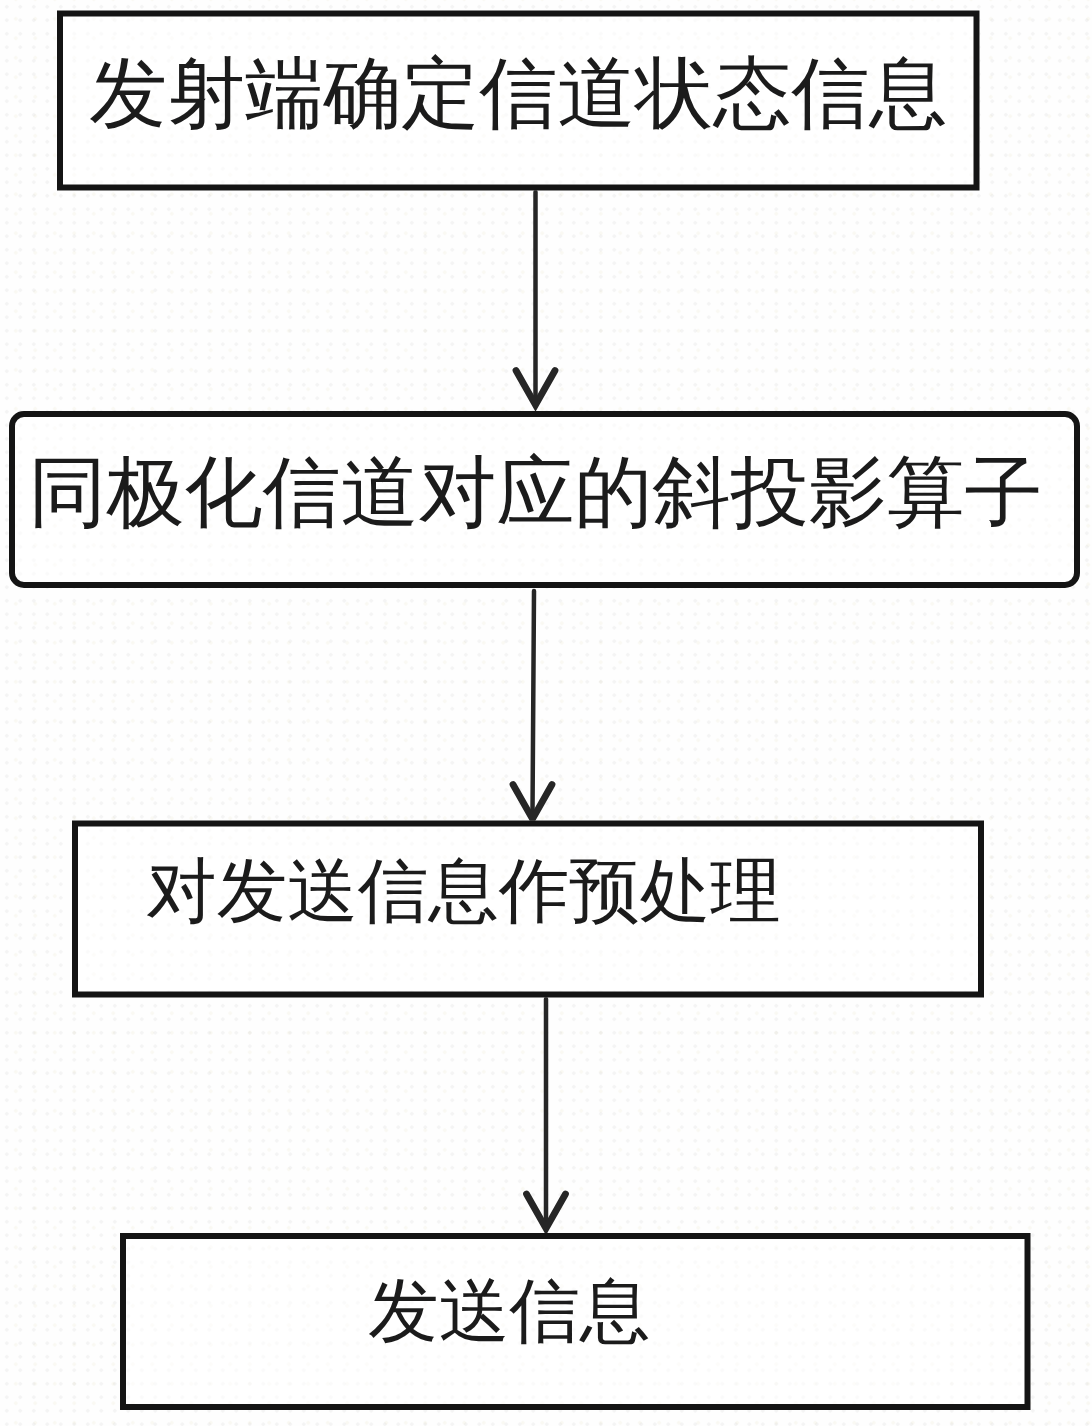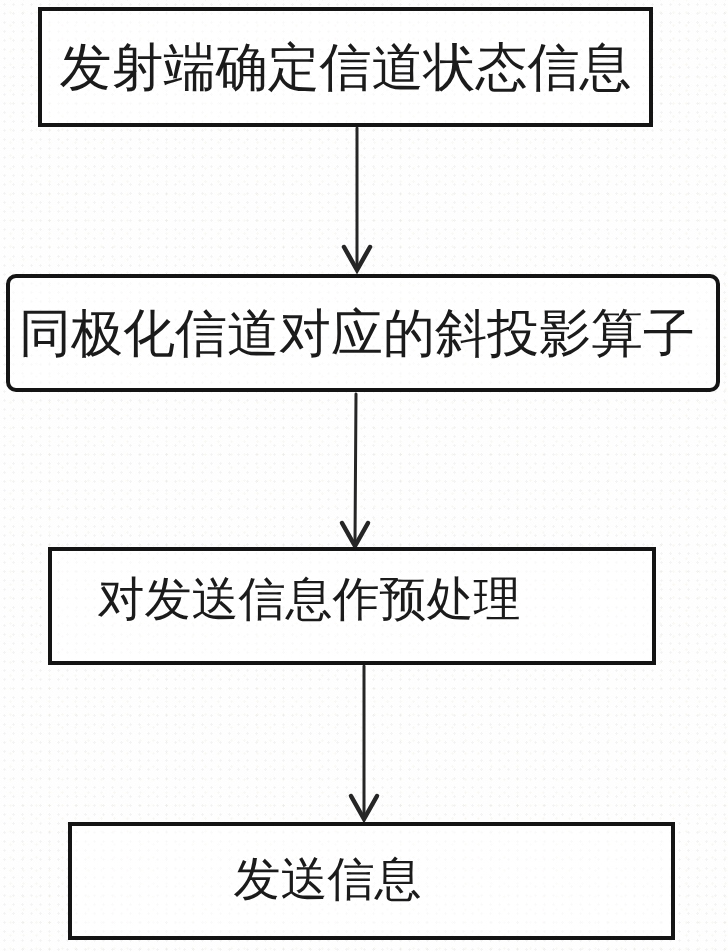--- a/index.html
+++ b/index.html
@@ -12,21 +12,21 @@
     width: 728px;
     height: 951px;
     overflow: hidden;
     background-color: #fefefe;
     
     background-image:
       radial-gradient(rgba(60,60,60,0.05) 1px, transparent 1.2px),
       radial-gradient(rgba(180,160,60,0.06) 1px, transparent 1.2px);
     background-size: 9px 9px, 13px 13px;
     background-position: 0 0, 4px 6px;
-    font-family: Liberation Sans, sans-serif;
+    font-family: Liberation Mono, monospace;
     color: #1b1b1b;
   }
   .node {
     position: absolute;
     box-sizing: border-box;
     border: 4px solid #141414;
     background: rgba(255,255,255,0.55);
     display: flex;
     align-items: center;
     justify-content: center;
@@ -48,21 +48,21 @@
     border-radius: 10px;
   }
   .node-3 {
     left: 48px; top: 547px;
     width: 608px; height: 118px;
     font-size: 47px;
     padding-right: 86px;
     padding-bottom: 16px;
   }
   .node-4 {
-    left: 68px; top: 822px;
+    left: 80px; top: 822px;
     width: 607px; height: 118px;
     font-size: 47px;
     padding-right: 88px;
     padding-bottom: 6px;
   }
   .arrows {
     position: absolute;
     left: 0; top: 0;
     width: 728px;
     height: 951px;

